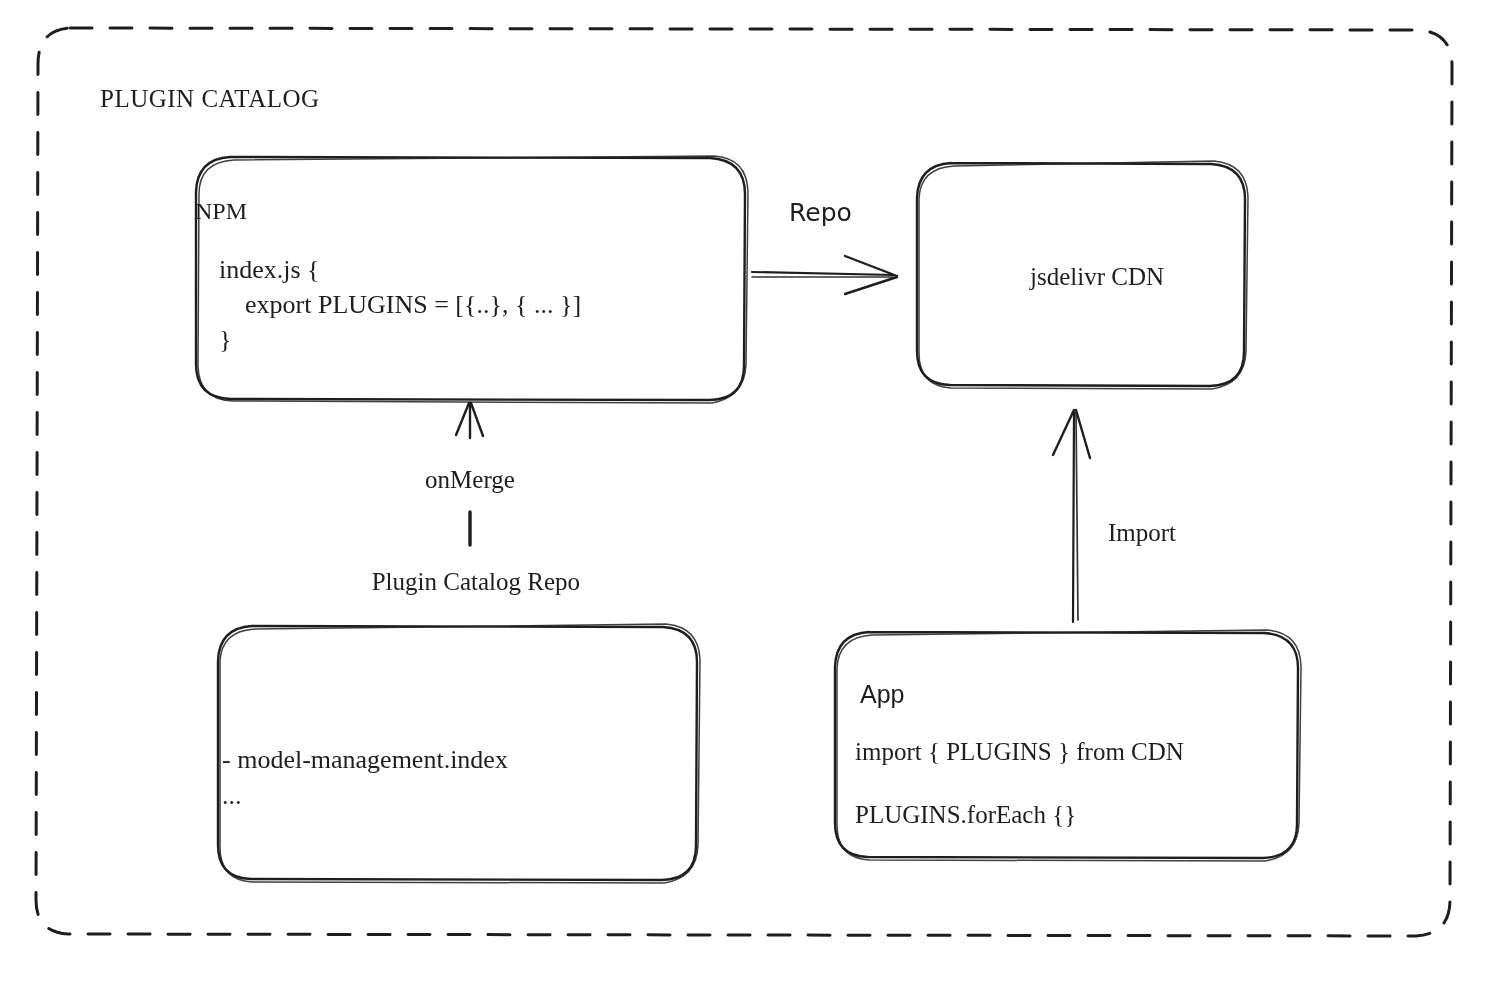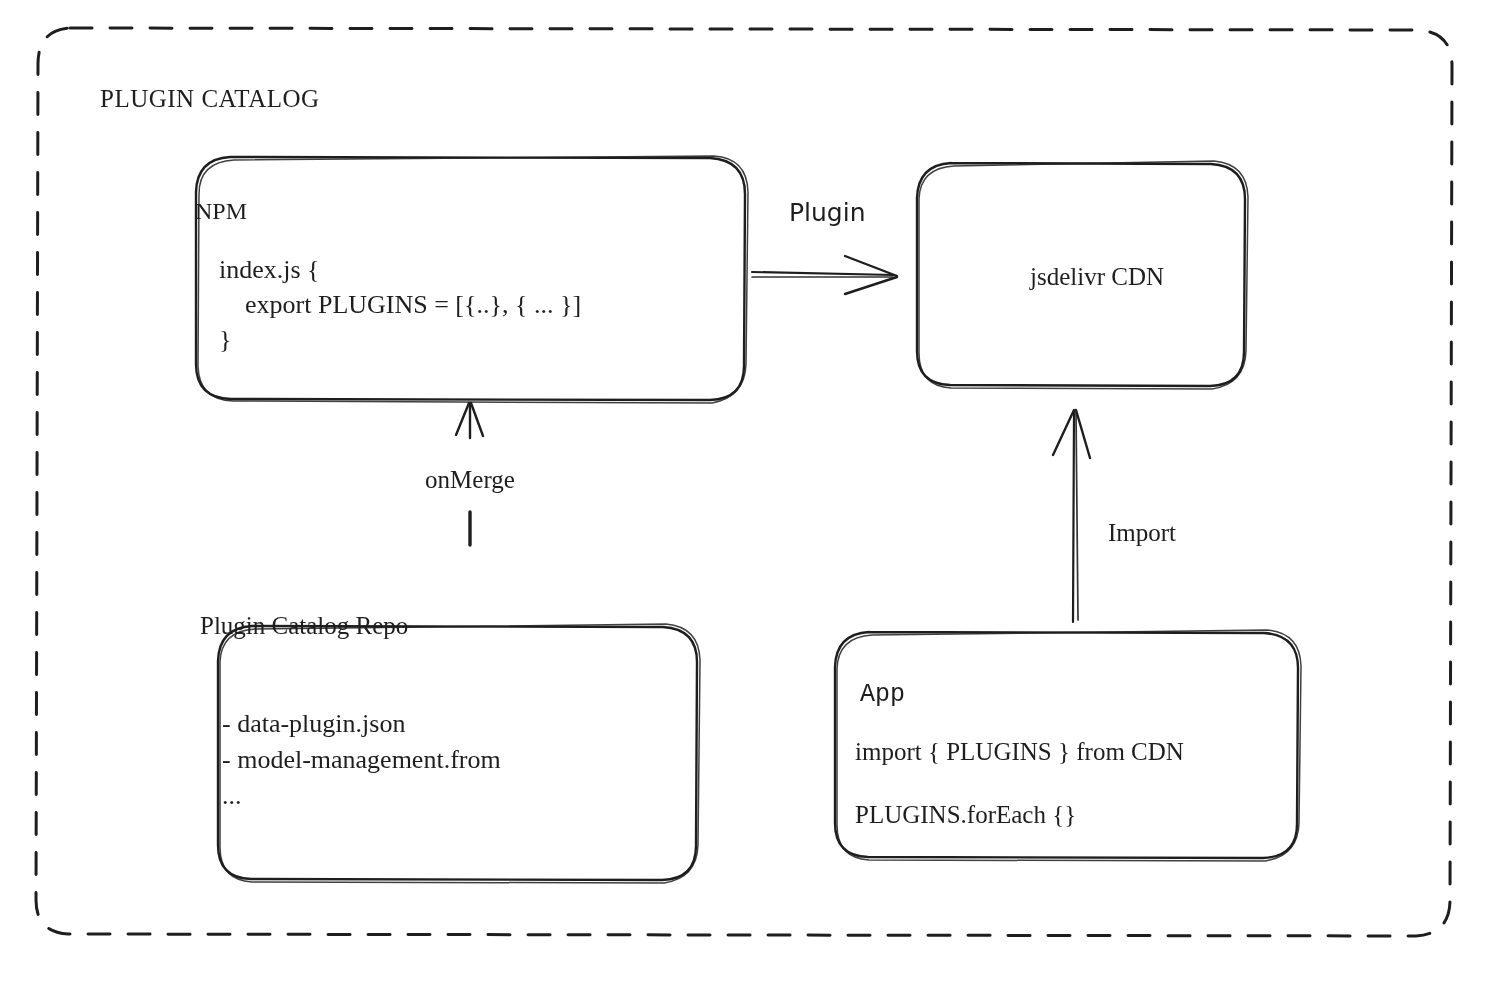--- a/index.html
+++ b/index.html
@@ -71,35 +71,34 @@
     top: 445px;
     width: 340px;
     text-align: center;
     font-size: 25px;
     line-height: 1.35;
   }
   .repo-title {
     left: 200px;
     top: 565px;
     width: 380px;
-    text-align: left;
+    text-align: right;
     font-size: 25px;
-    margin-top: 44px;
   }
   .repo-list {
     left: 222px;
     top: 706px;
     font-size: 26px;
     line-height: 1.38;
   }
   .app-title {
     left: 860px;
     top: 678px;
     font-size: 25px;
-    font-family: Liberation Mono, monospace;
+    font-family: Liberation Sans, sans-serif;
   }
   .app-code1 {
     left: 855px;
     top: 735px;
     font-size: 25px;
   }
   .app-code2 {
     left: 855px;
     top: 798px;
     font-size: 25px;
@@ -150,29 +149,28 @@
     </g>
   </svg>
 
   <div class="lbl container-title">PLUGIN CATALOG</div>
 
   <div class="lbl npm-title">NPM</div>
   <div class="lbl npm-code">index.js {</div>
   <div class="lbl npm-code" style="top:287px;">    export PLUGINS = [{..}, { ... }]</div>
   <div class="lbl npm-code" style="top:322px;">}</div>
 
-  <div class="lbl cache-label">Plugin</div>
+  <div class="lbl cache-label">Repo</div>
 
   <div class="lbl cdn-title">jsdelivr CDN</div>
 
   <div class="lbl webpack-label" style="top:463px;">onMerge</div>
 
   <div class="lbl repo-title">Plugin Catalog Repo</div>
-  <div class="lbl repo-list">- data-plugin.json</div>
-  <div class="lbl repo-list" style="top:742px;">- model-management.from</div>
+  <div class="lbl repo-list" style="top:742px;">- model-management.index</div>
   <div class="lbl repo-list" style="top:778px;">...</div>
 
   <div class="lbl import-label">Import</div>
 
   <div class="lbl app-title">App</div>
   <div class="lbl app-code1">import { PLUGINS } from CDN</div>
   <div class="lbl app-code2">PLUGINS.forEach {}</div>
 
 </div>
 

